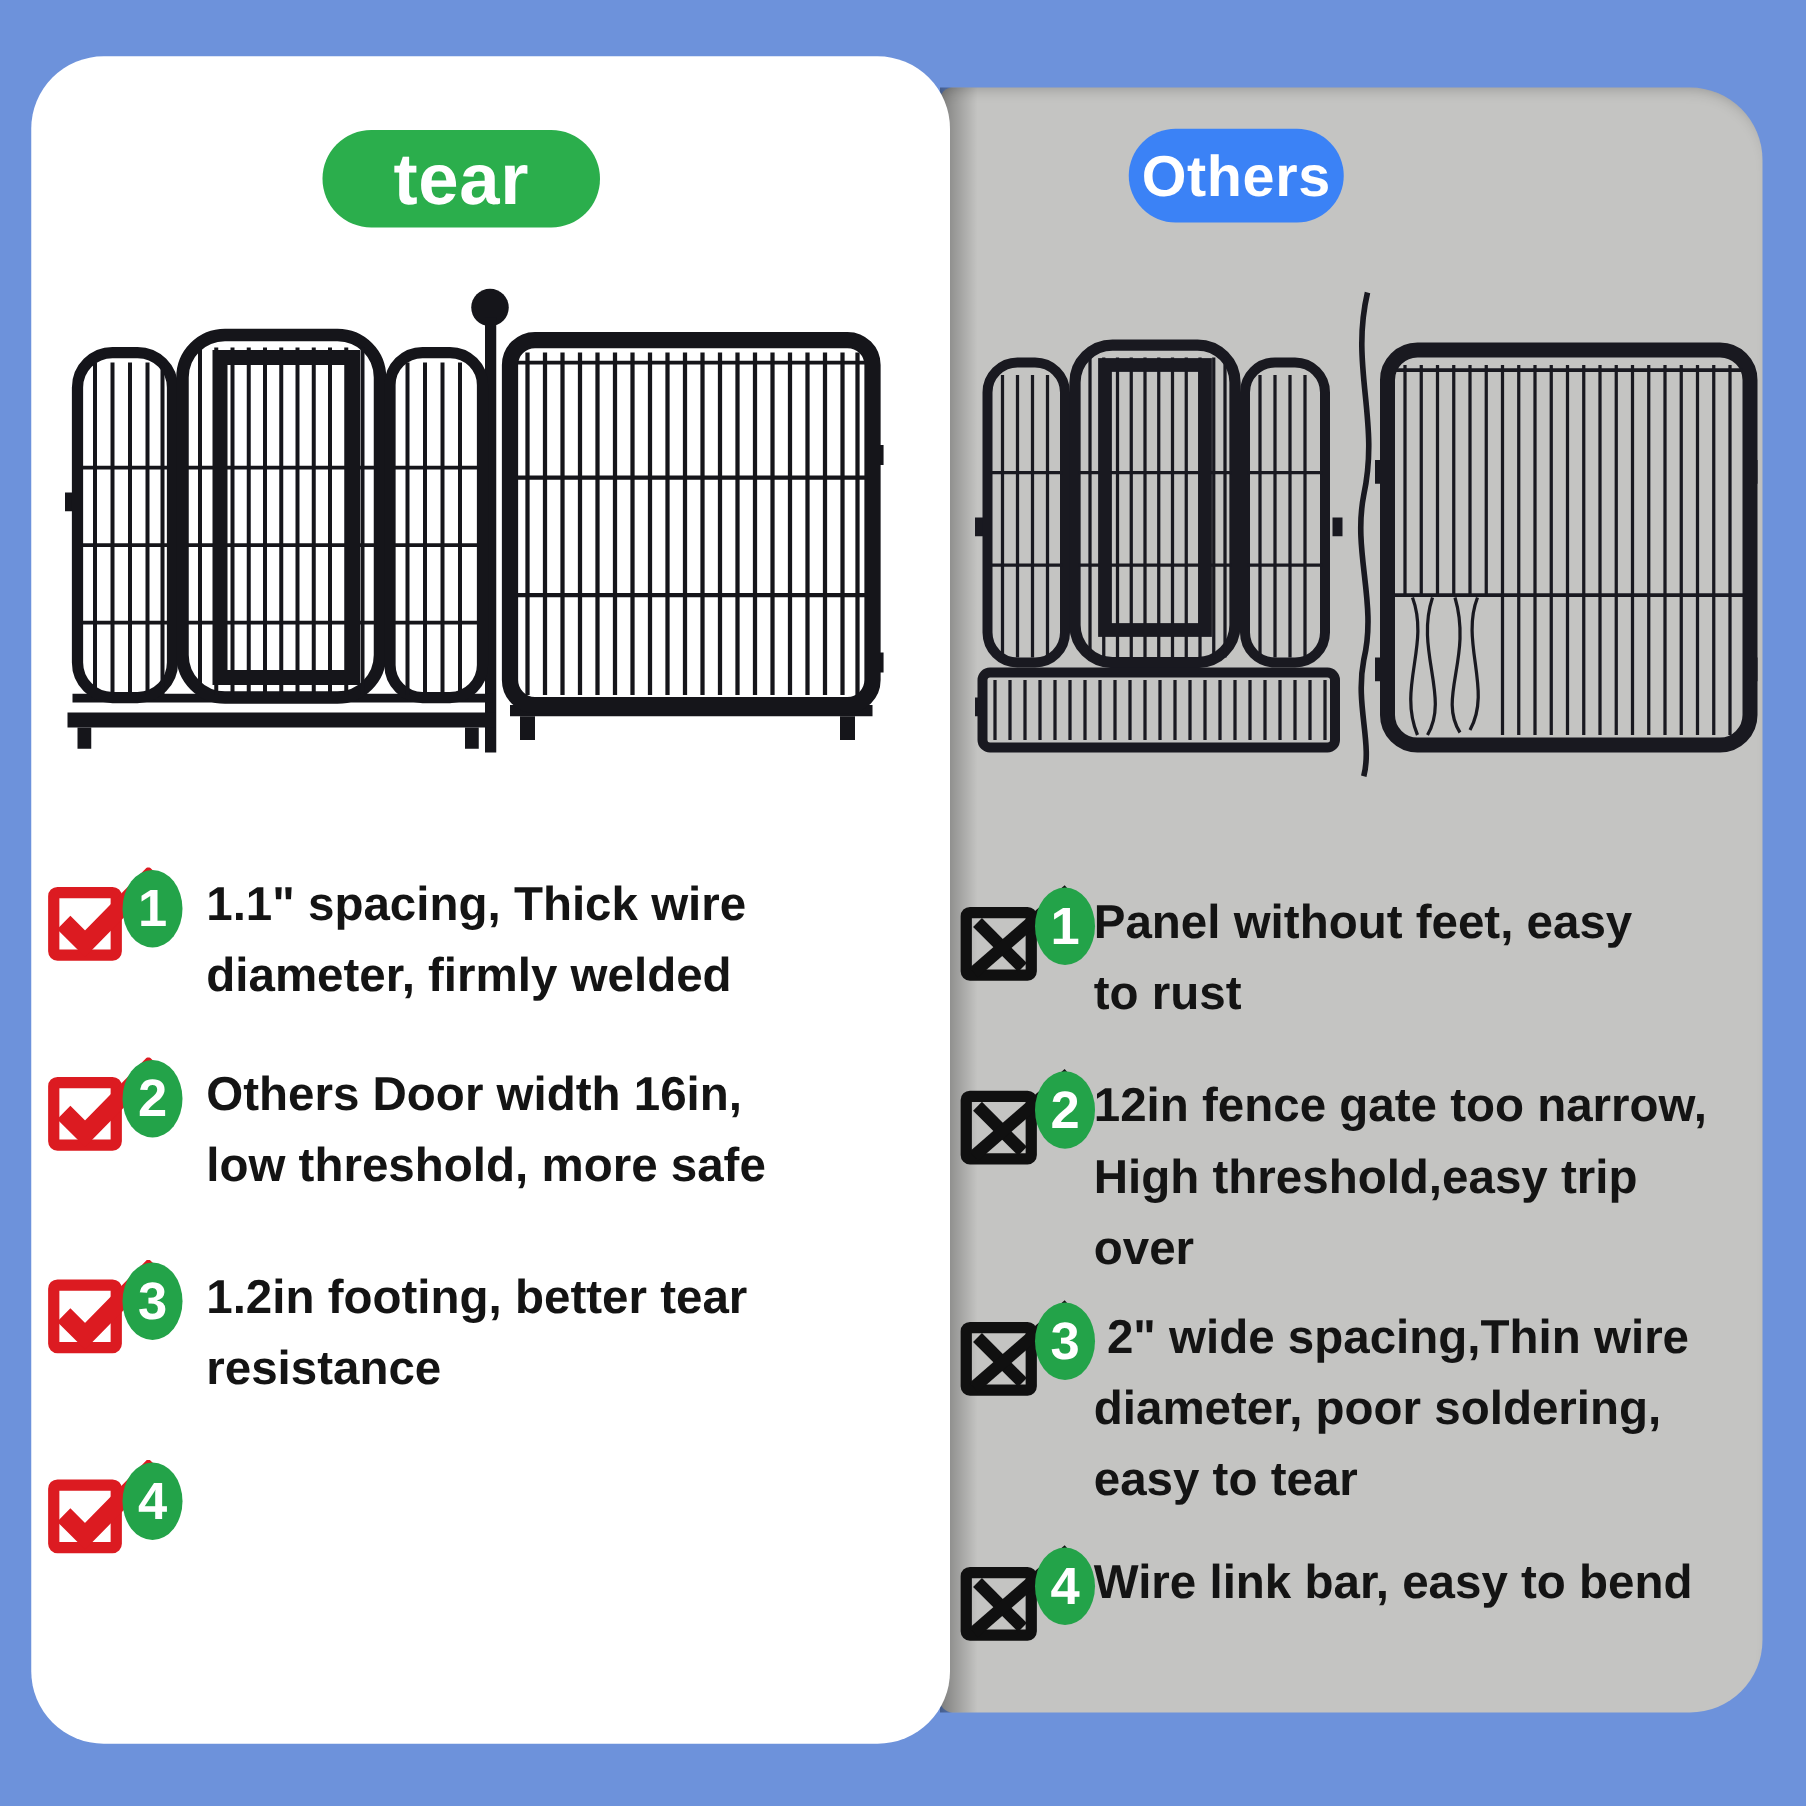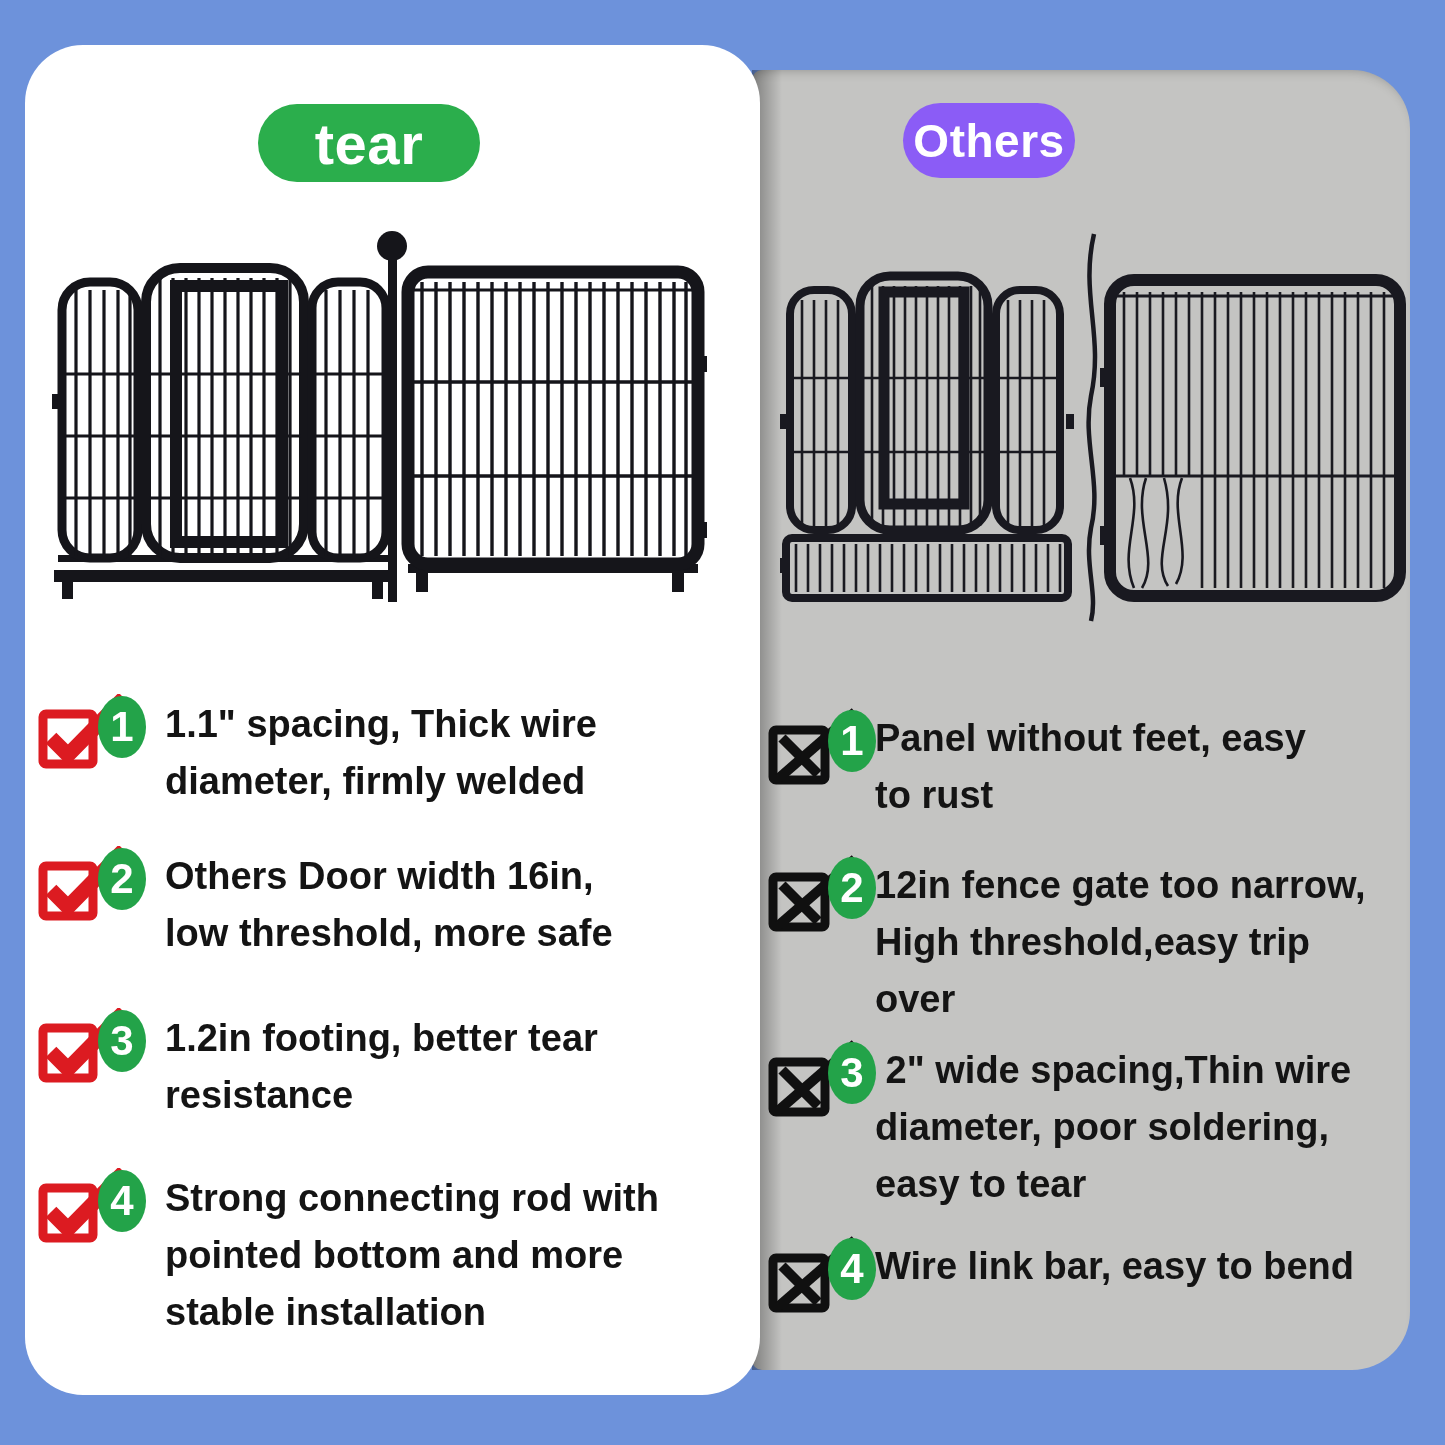--- a/index.html
+++ b/index.html
@@ -21,21 +21,21 @@
     position:absolute;left:25px;top:45px;width:735px;height:1350px;
     background:#ffffff;border-radius:58px;
   }
   .badge{
     position:absolute;display:flex;align-items:center;justify-content:center;
     color:#ffffff;font-weight:700;letter-spacing:.5px;
   }
   .badge-ours{left:258px;top:104px;width:222px;height:78px;border-radius:39px;
     background:#2bae4c;font-size:58px;}
   .badge-others{left:903px;top:103px;width:172px;height:75px;border-radius:38px;
-    background:#8b5cf6;font-size:46px;}
+    background:#3b82f6;font-size:46px;}
   .fence{position:absolute;}
   .row{position:absolute;}
   .row-left{width:680px;}
   .row-right{width:720px;}
   .chk{position:absolute;left:0;top:-2px;width:96px;height:78px;}
   .num{
     position:absolute;left:60px;top:0;width:48px;height:62px;border-radius:50%;
     background:#23a349;color:#ffffff;font-weight:700;font-size:42px;
     display:flex;align-items:center;justify-content:center;
   }
@@ -162,23 +162,20 @@
       </svg>
     <div class="num">3</div>
     <div class="feature-text">1.2in footing, better tear
 resistance</div>
   </div>
   <div class="row row-left" style="left:38px;top:1170px;">
     <svg class="chk" viewBox="0 0 96 78">
         <use href="#red-check"></use>
       </svg>
     <div class="num">4</div>
-    <div class="feature-text">Strong connecting rod with
-pointed bottom and more
-stable installation</div>
   </div>
 
   <div class="row row-right" style="left:768px;top:710px;">
     <svg class="chk" viewBox="0 0 96 78">
         <use href="#black-cross"></use>
       </svg>
     <div class="num">1</div>
     <div class="feature-text">Panel without feet, easy
 to rust</div>
   </div>

